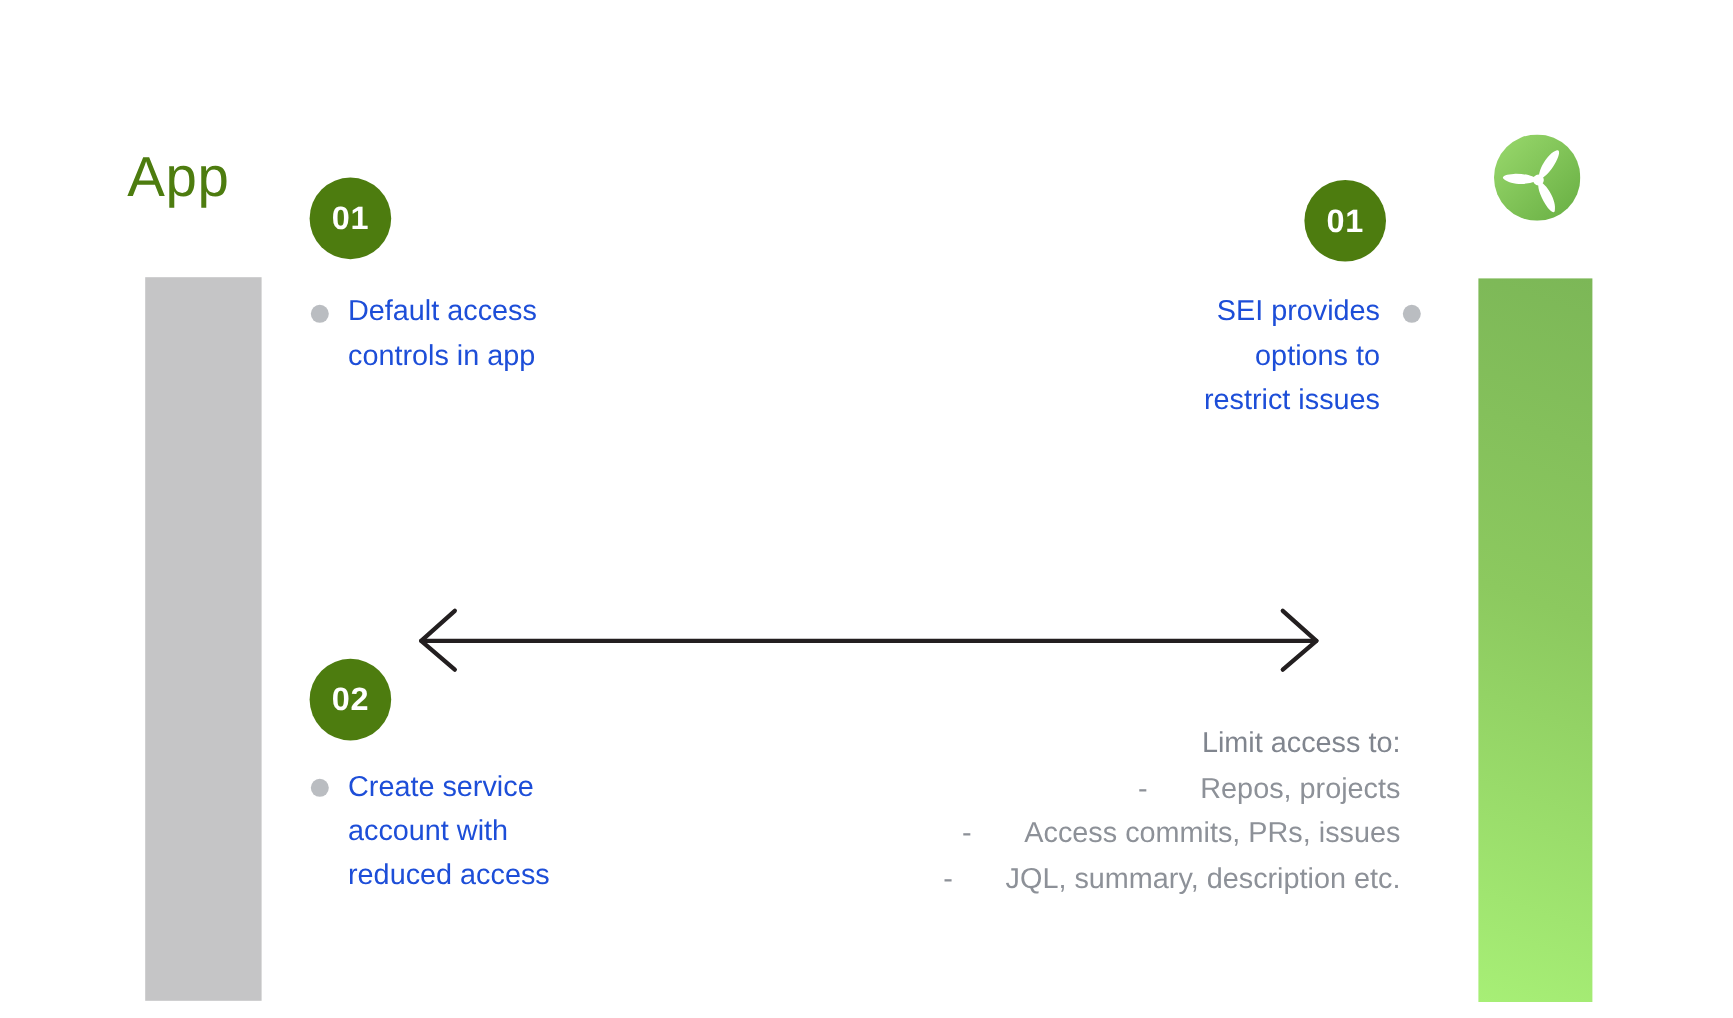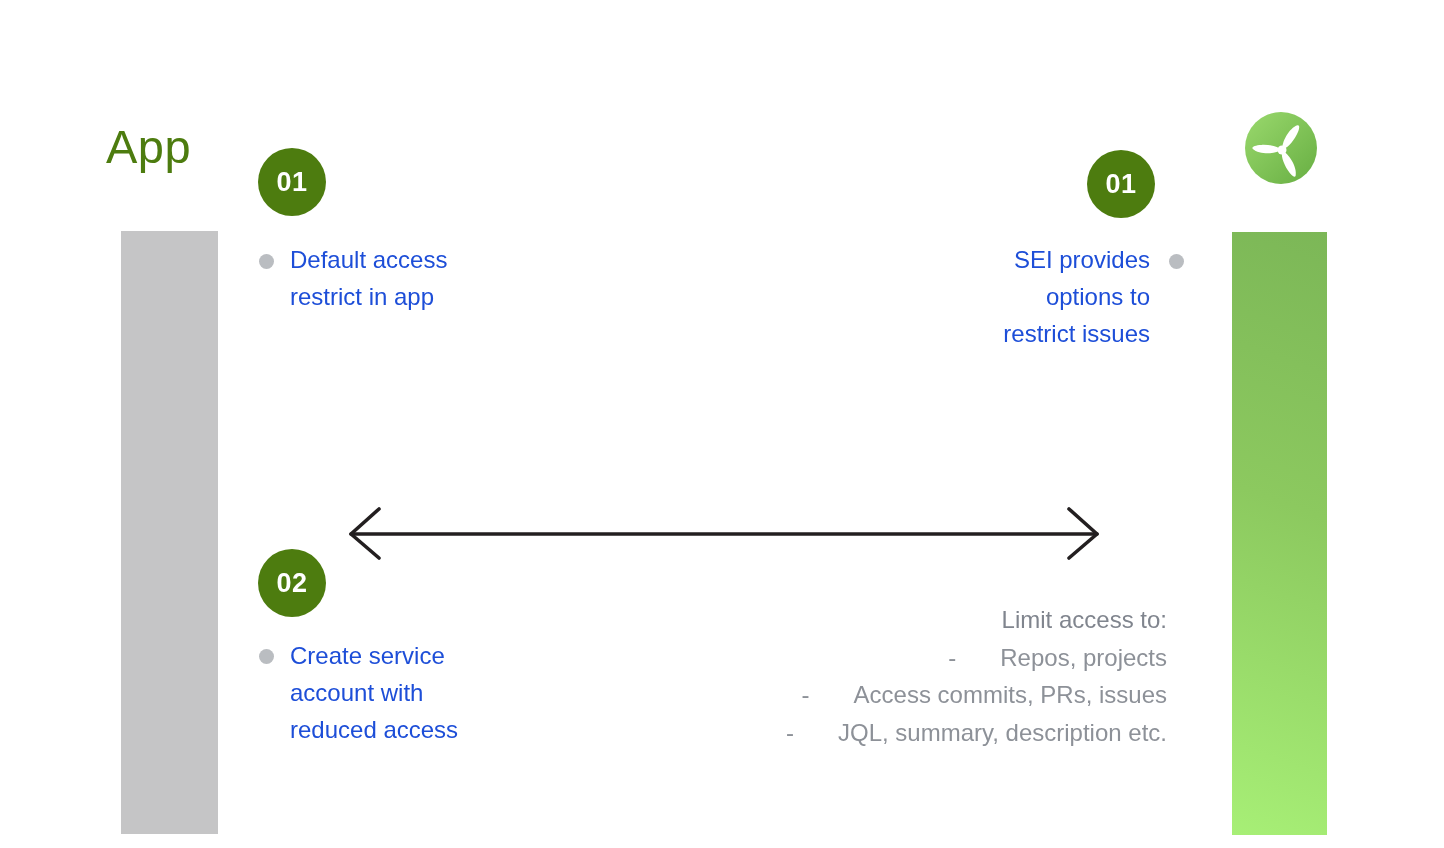--- a/index.html
+++ b/index.html
@@ -127,21 +127,21 @@
       </g>
     </svg>
   </div>
 
   <div class="step-circle circle-01">
     <span>01</span>
   </div>
   <div class="bullet-dot dot-1"></div>
   <div class="step-text step1-text">
     <div>Default access</div>
-    <div>restrict in app</div>
+    <div>controls in app</div>
   </div>
 
   <div class="step-circle circle-02">
     <span>02</span>
   </div>
   <div class="bullet-dot dot-2"></div>
   <div class="step-text step2-text">
     <div>Create service</div>
     <div>account with</div>
     <div>reduced access</div>

